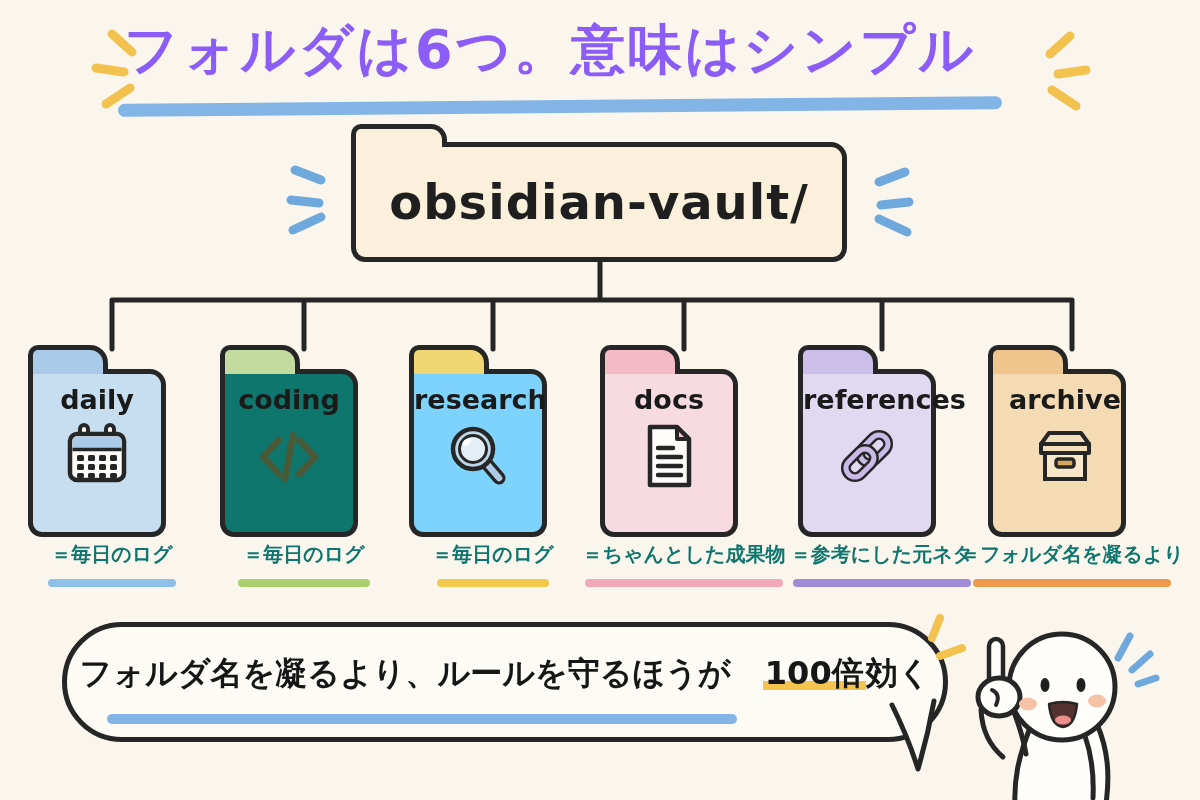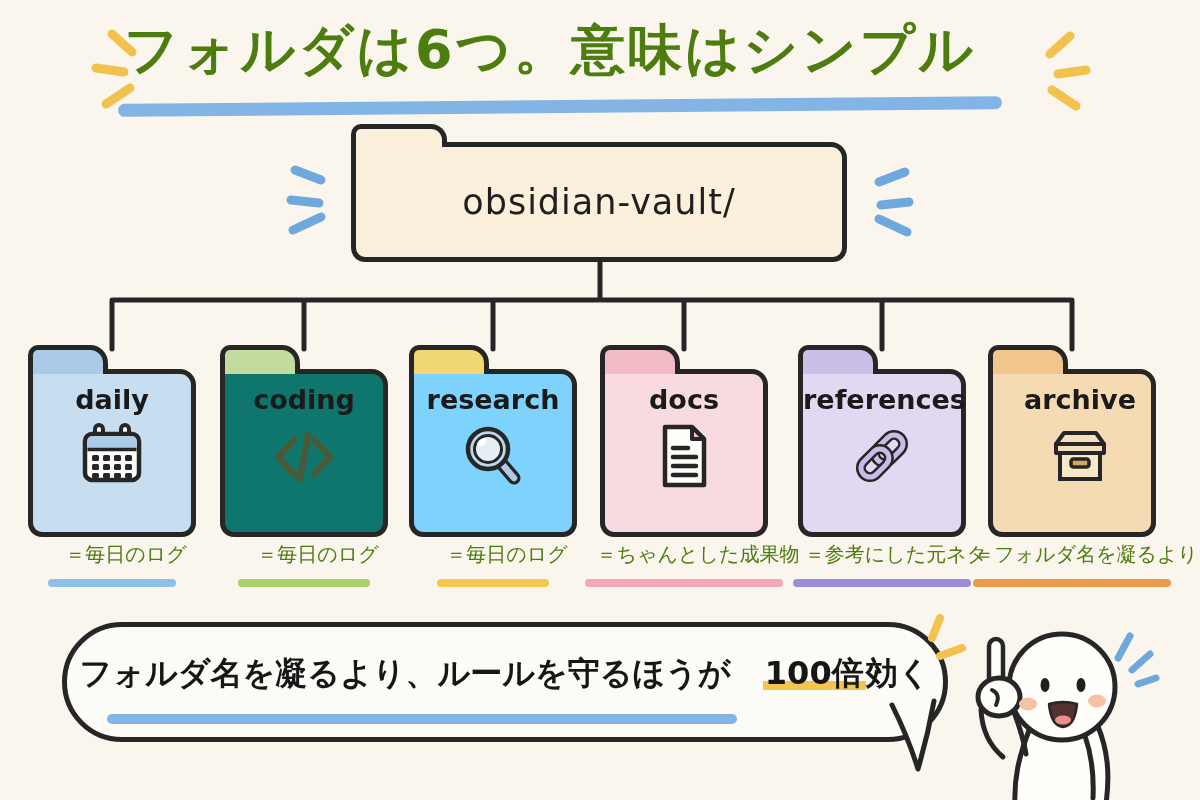--- a/index.html
+++ b/index.html
@@ -4,56 +4,56 @@
 <style>
   * { margin:0; padding:0; box-sizing:border-box; }
   html,body { width:1200px; height:800px; }
   #stage {
     position:relative; width:1200px; height:800px; overflow:hidden;
     background:#FAF6EE; font-family:"DejaVu Sans", sans-serif; color:#1F1F1F;
   }
   
   .title {
     position:absolute; top:14px; left:0; width:1100px; text-align:center;
-    font-size:54px; font-weight:700; letter-spacing:3px; color:#4d7c0f; white-space:nowrap;
+    font-size:54px; font-weight:700; letter-spacing:3px; color:#8b5cf6; white-space:nowrap;
   }
   .title-underline {
     position:absolute; left:118px; top:100px; width:884px; height:13px;
     border-radius:7px; background:#82B5E6; transform:rotate(-0.5deg);
   }
   .spark { position:absolute; }
   
   .root-folder { position:absolute; left:351px; top:124px; width:496px; height:138px; }
   .root-tab {
     position:absolute; left:0; top:0; width:96px; height:23px; background:#FAF0DB;
     border:5px solid #262626; border-bottom:none; border-radius:10px 16px 0 0; z-index:2;
   }
   .root-body {
     position:absolute; left:0; top:18px; width:496px; height:120px; background:#FAF0DB;
     border:5px solid #262626; border-radius:4px 16px 14px 14px; z-index:1;
     display:flex; align-items:center; justify-content:center;
   }
-  .root-label { font-size:35px; font-weight:400; letter-spacing:1px; }
+  .root-label { font-size:48px; font-weight:700; letter-spacing:1px; }
   
   .tree-svg { position:absolute; left:0; top:253px; }
   
   .folder { position:absolute; top:345px; width:168px; height:255px; }
   .ftab {
     position:absolute; left:0; top:0; width:80px; height:29px;
     border:5px solid #262626; border-bottom:none; border-radius:10px 18px 0 0; z-index:2;
   }
   .fbody {
-    position:absolute; left:0; top:24px; width:168px; height:168px;
+    position:absolute; left:0; top:24px; width:138px; height:168px;
     border:5px solid #262626; border-radius:0 16px 14px 14px; z-index:1; text-align:center;
   }
   .fname { margin-top:10px; font-size:27px; font-weight:700; color:#1A1A1A; }
   .ficon { display:flex; justify-content:center; margin-top:5px; }
   .fcap {
     position:absolute; top:196px; left:50%; transform:translateX(-50%);
-    font-size:20px; font-weight:400; white-space:nowrap; color:#4d7c0f;margin-left:14px;
+    font-size:20px; font-weight:700; white-space:nowrap; color:#0f766e;
   }
   .fline { position:absolute; top:234px; left:50%; transform:translateX(-50%); height:8px; border-radius:5px; }
   .f-daily   .ftab{background:#A9CBE9;} .f-daily   .fbody{background:#C7DDF0;} .f-daily   .fline{background:#8FC0EA;width:128px;}
   .f-coding  .ftab{background:#C3DB9E;} .f-coding  .fbody{background:#0f766e;} .f-coding  .fline{background:#A9D06B;width:132px;} .f-research .ftab{background:#F1D773;} .f-research .fbody{background:#7dd3fc;} .f-research .fline{background:#F2C94C;width:112px;}
   .f-docs    .ftab{background:#F4BAC6;} .f-docs    .fbody{background:#F8DBE1;} .f-docs    .fline{background:#F2A8B8;width:198px;}
   .f-refs    .ftab{background:#CBBEE9;} .f-refs    .fbody{background:#E1D8F2;} .f-refs    .fline{background:#9E8CD8;width:178px;}
   .f-archive .ftab{background:#F1C68E;} .f-archive .fbody{background:#F5DBB3;padding-left:16px;} .f-archive .fline{background:#EE9A4D;width:198px;}
   
   .bubble {
     position:absolute; left:62px; top:622px; width:886px; height:120px;

